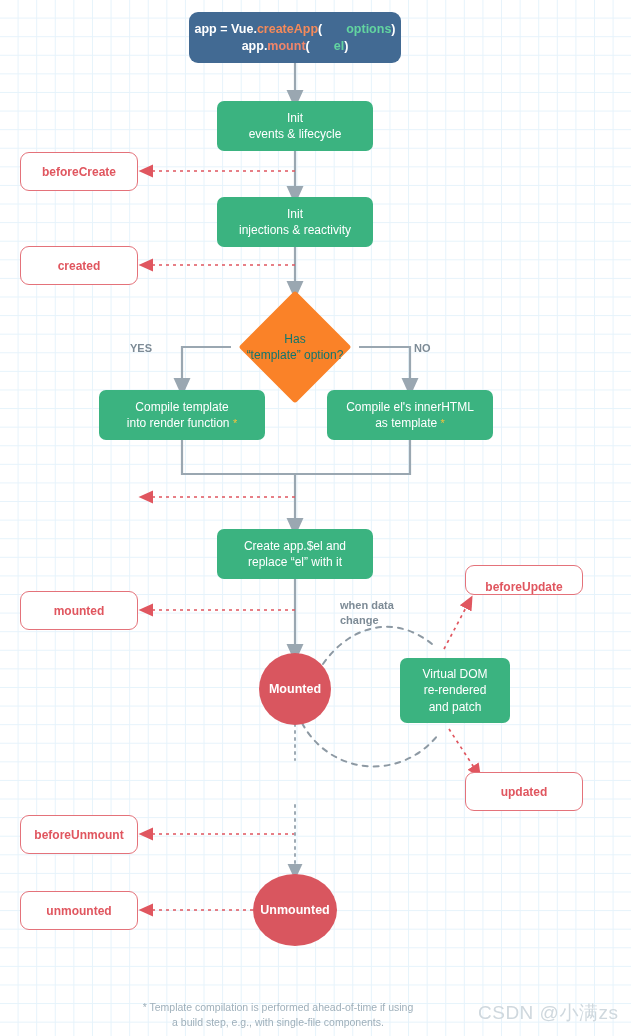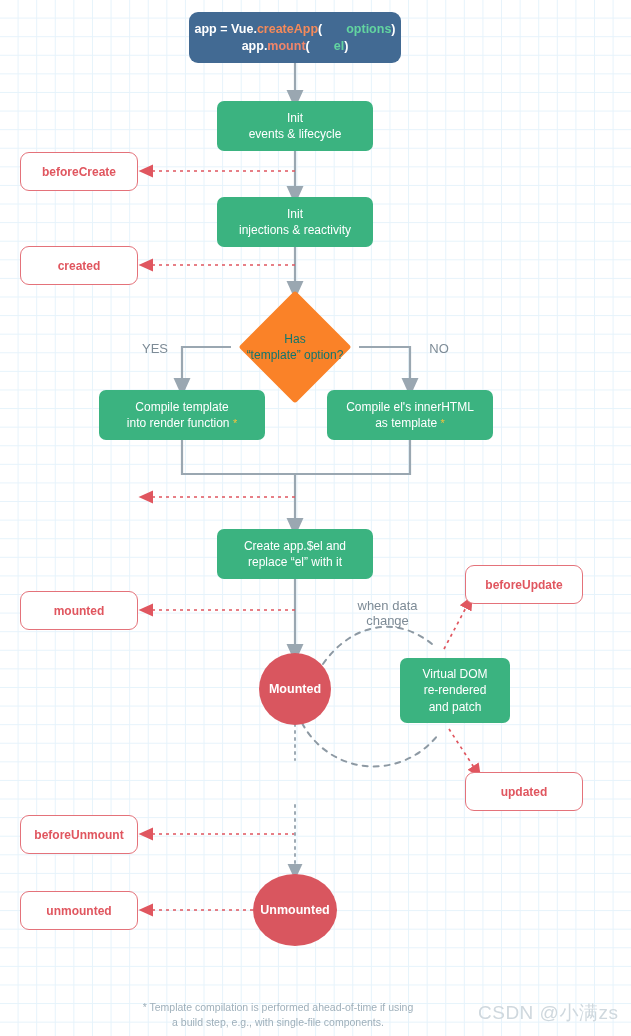--- a/index.html
+++ b/index.html
@@ -53,22 +53,22 @@
     background:#ffffff;border:1.6px solid #e4727a;border-radius:9px;
     color:#e0565f;font-weight:bold;font-size:12px;
   }
 
   .circle{
     background:#d9565f;color:#ffffff;border-radius:50%;
     font-weight:bold;font-size:12.5px;
   }
 
   .edge-label{
-    position:absolute;color:#7d8b96;font-size:13px;font-weight:normal;
-    line-height:15px;text-align:center;
+    position:absolute;color:#7d8b96;font-size:11px;font-weight:bold;
+    line-height:15px;text-align:left;
   }
   .edge-label .hl{color:#d9565f;}
 
   .footnote{
     position:absolute;color:#9fb0bb;font-size:10.5px;line-height:15px;
     text-align:center;width:380px;left:88px;top:1000px;
   }
   .footnote .star{color:#9fb0bb;}
 
   .watermark{
@@ -198,21 +198,21 @@
   <div class="node hook" style="left:20px;top:591px;width:118px;height:39px;">
     <span>mounted</span>
   </div>
   <div class="node hook" style="left:20px;top:815px;width:118px;height:39px;">
     <span>beforeUnmount</span>
   </div>
   <div class="node hook" style="left:20px;top:891px;width:118px;height:39px;">
     <span>unmounted</span>
   </div>
 
-  <div class="node hook" style="left:465px;top:565px;width:118px;height:39px;">
+  <div class="node hook" style="left:465px;top:565px;width:118px;height:30px;align-items:flex-end;">
     <span>beforeUpdate</span>
   </div>
   <div class="node hook" style="left:465px;top:772px;width:118px;height:39px;">
     <span>updated</span>
   </div>
 
   <div class="node circle" style="left:259px;top:653px;width:72px;height:72px;">
     <span>Mounted</span>
   </div>
   <div class="node circle" style="left:253px;top:874px;width:84px;height:72px;">

